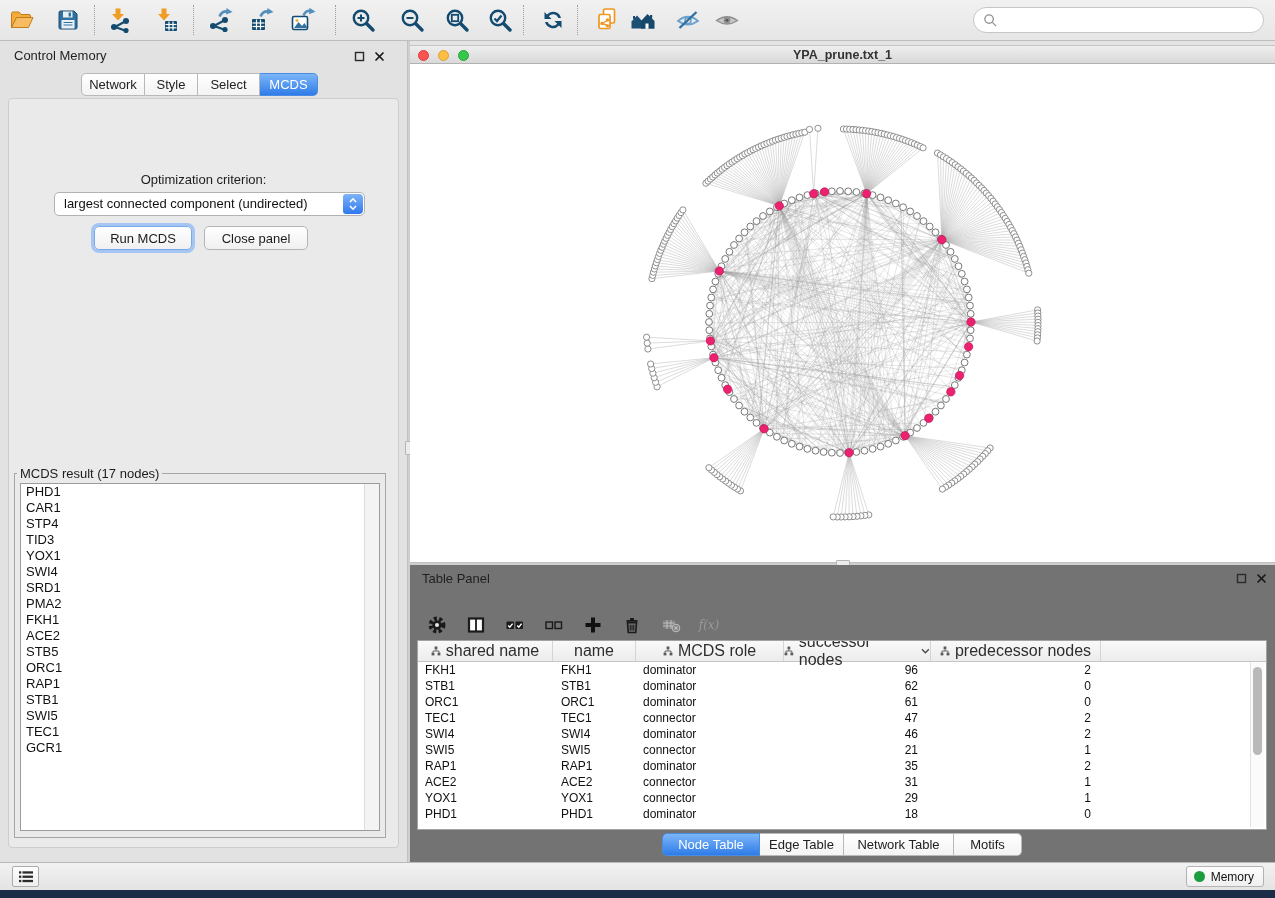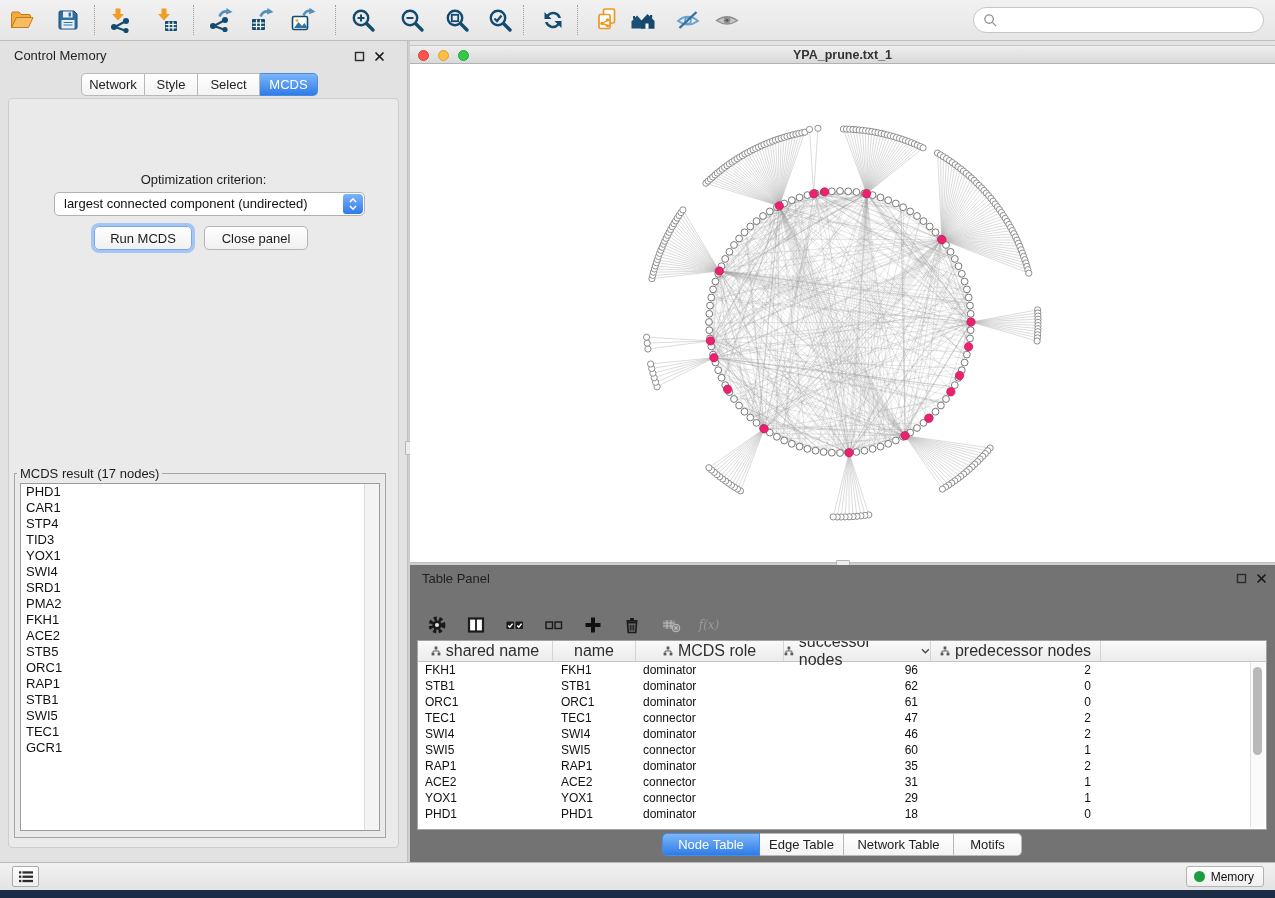--- a/index.html
+++ b/index.html
@@ -1456,21 +1456,21 @@
               <div class="dt-cell" style="width: 135px; padding-left: 7px;">SWI4</div>
               <div class="dt-cell" style="width: 83px; padding-left: 8px;">SWI4</div>
               <div class="dt-cell" style="width: 148px; padding-left: 7px;">dominator</div>
               <div class="dt-cell" style="width: 147px; text-align: right; padding-right: 13px;">46</div>
               <div class="dt-cell" style="width: 170px; text-align: right; padding-right: 10px;">2</div>
             </div>
             <div class="dt-row">
               <div class="dt-cell" style="width: 135px; padding-left: 7px;">SWI5</div>
               <div class="dt-cell" style="width: 83px; padding-left: 8px;">SWI5</div>
               <div class="dt-cell" style="width: 148px; padding-left: 7px;">connector</div>
-              <div class="dt-cell" style="width: 147px; text-align: right; padding-right: 13px;">60</div>
+              <div class="dt-cell" style="width: 147px; text-align: right; padding-right: 13px;">21</div>
               <div class="dt-cell" style="width: 170px; text-align: right; padding-right: 10px;">1</div>
             </div>
             <div class="dt-row">
               <div class="dt-cell" style="width: 135px; padding-left: 7px;">RAP1</div>
               <div class="dt-cell" style="width: 83px; padding-left: 8px;">RAP1</div>
               <div class="dt-cell" style="width: 148px; padding-left: 7px;">dominator</div>
               <div class="dt-cell" style="width: 147px; text-align: right; padding-right: 13px;">35</div>
               <div class="dt-cell" style="width: 170px; text-align: right; padding-right: 10px;">2</div>
             </div>
             <div class="dt-row">

